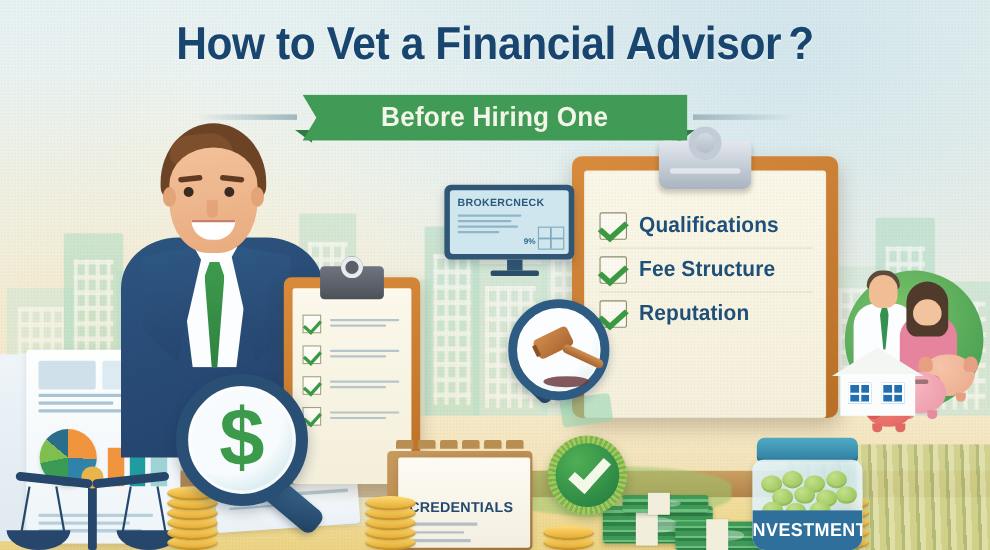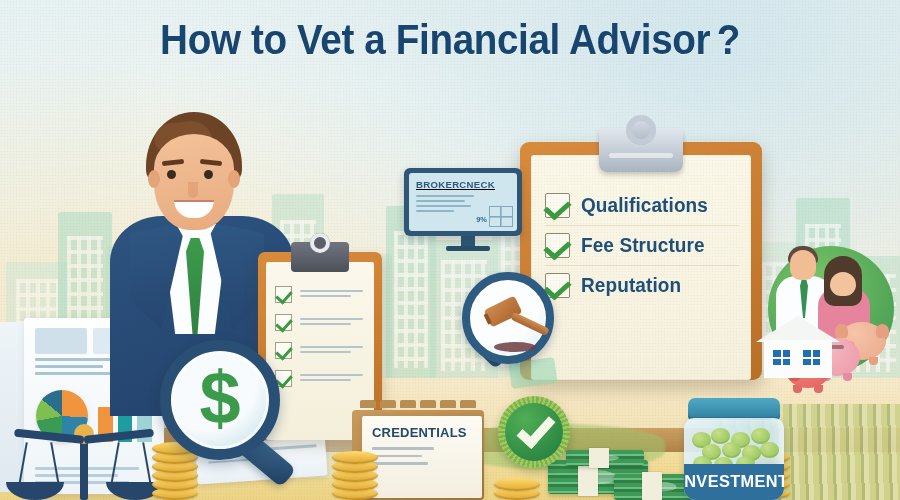--- a/index.html
+++ b/index.html
@@ -154,21 +154,21 @@
 
   
   .monitor { position:absolute; left:404px; top:168px; width:128px; height:88px; z-index:2; }
   .mon-screen {
     position:relative; width:118px; height:68px; border-radius:6px;
     background:#2f5675; padding:5px;
     box-shadow:0 4px 8px rgba(40,60,80,.25);
   }
   .mon-inner {
     width:100%; height:100%; background:#cfe6ef; border-radius:3px;
-    padding:6px 7px; overflow:hidden; position:relative;text-decoration:underline;
+    padding:6px 7px; overflow:hidden; position:relative;
   }
   .mon-title { font-size:9.6px; font-weight:700; color:#2a5a7c; letter-spacing:.3px; }
   .mon-lines { margin-top:5px; }
   .mon-lines i { display:block; height:2px; background:#8fb6c8; margin-bottom:3px; border-radius:1px; }
   .mon-lines i:nth-child(1){width:62%} .mon-lines i:nth-child(2){width:52%}
   .mon-lines i:nth-child(3){width:58%} .mon-lines i:nth-child(4){width:40%}
   .mon-pct { position:absolute; right:30px; bottom:7px; font-size:7.5px; font-weight:700; color:#2f6b8c; }
   .mon-grid {
     position:absolute; right:4px; bottom:4px; width:24px; height:21px;
     border:1.6px solid #7fa9bd;
@@ -380,21 +380,21 @@
     background:linear-gradient(160deg,#c89a5e,#a87b3f); border-radius:4px;
   }
   .cred-tabs { position:absolute; left:8px; top:-4px; width:116px; height:8px; display:flex; gap:4px; }
   .cred-tabs i { flex:1; height:100%; background:#b98e52; border-radius:2px 2px 0 0; }
   .cred-paper {
     position:absolute; left:10px; top:12px; width:120px; height:82px;
     background:linear-gradient(180deg,#fdfbf4,#f3eee0);
     border-radius:2px; box-shadow:1px 2px 6px rgba(70,55,30,.2);
     padding:9px 10px;
   }
-  .cred-title { font-size:13px; font-weight:700; color:#23496e; letter-spacing:.2px; }
+  .cred-title { font-size:13px; font-weight:700; color:#23496e; letter-spacing:.2px;margin-top:28px; }
   .cred-lines { margin-top:7px; }
   .cred-lines i { display:block; height:2.6px; background:#b4bfc6; margin-bottom:5px; border-radius:1px; }
   .cred-lines i:nth-child(1){width:62%} .cred-lines i:nth-child(2){width:50%} .cred-lines i:nth-child(3){width:56%}
   .cfp {
     position:absolute; right:-2px; bottom:4px; width:52px; height:42px;
     background:#1f97a8; border-radius:22px;
     display:flex; align-items:center; justify-content:center;
     box-shadow:0 3px 6px rgba(20,80,90,.28);
   }
   .cfp::after {
@@ -620,20 +620,29 @@
     <div class="ground-floor"></div>
   </div>
   <div class="floor-mat"></div>
   <div class="floor-mat2"></div>
 
 
   <h1 class="title">
     <span>How to Vet a Financial Advisor</span><span class="q">?</span>
   </h1>
 
+  <div class="ribbon-wrap">
+    <span class="rib-line l"></span>
+    <span class="rib-line r"></span>
+    <span class="rib-fold l"></span>
+    <span class="rib-fold r"></span>
+    <div class="ribbon">
+      <span class="ribbon-text">Before Hiring One</span>
+    </div>
+  </div>
 
   <div class="monitor">
     <div class="mon-screen">
       <div class="mon-inner">
         <div class="mon-title">BROKERCNECK</div>
         <div class="mon-lines">
             <i></i>
             <i></i>
             <i></i>
             <i></i>

